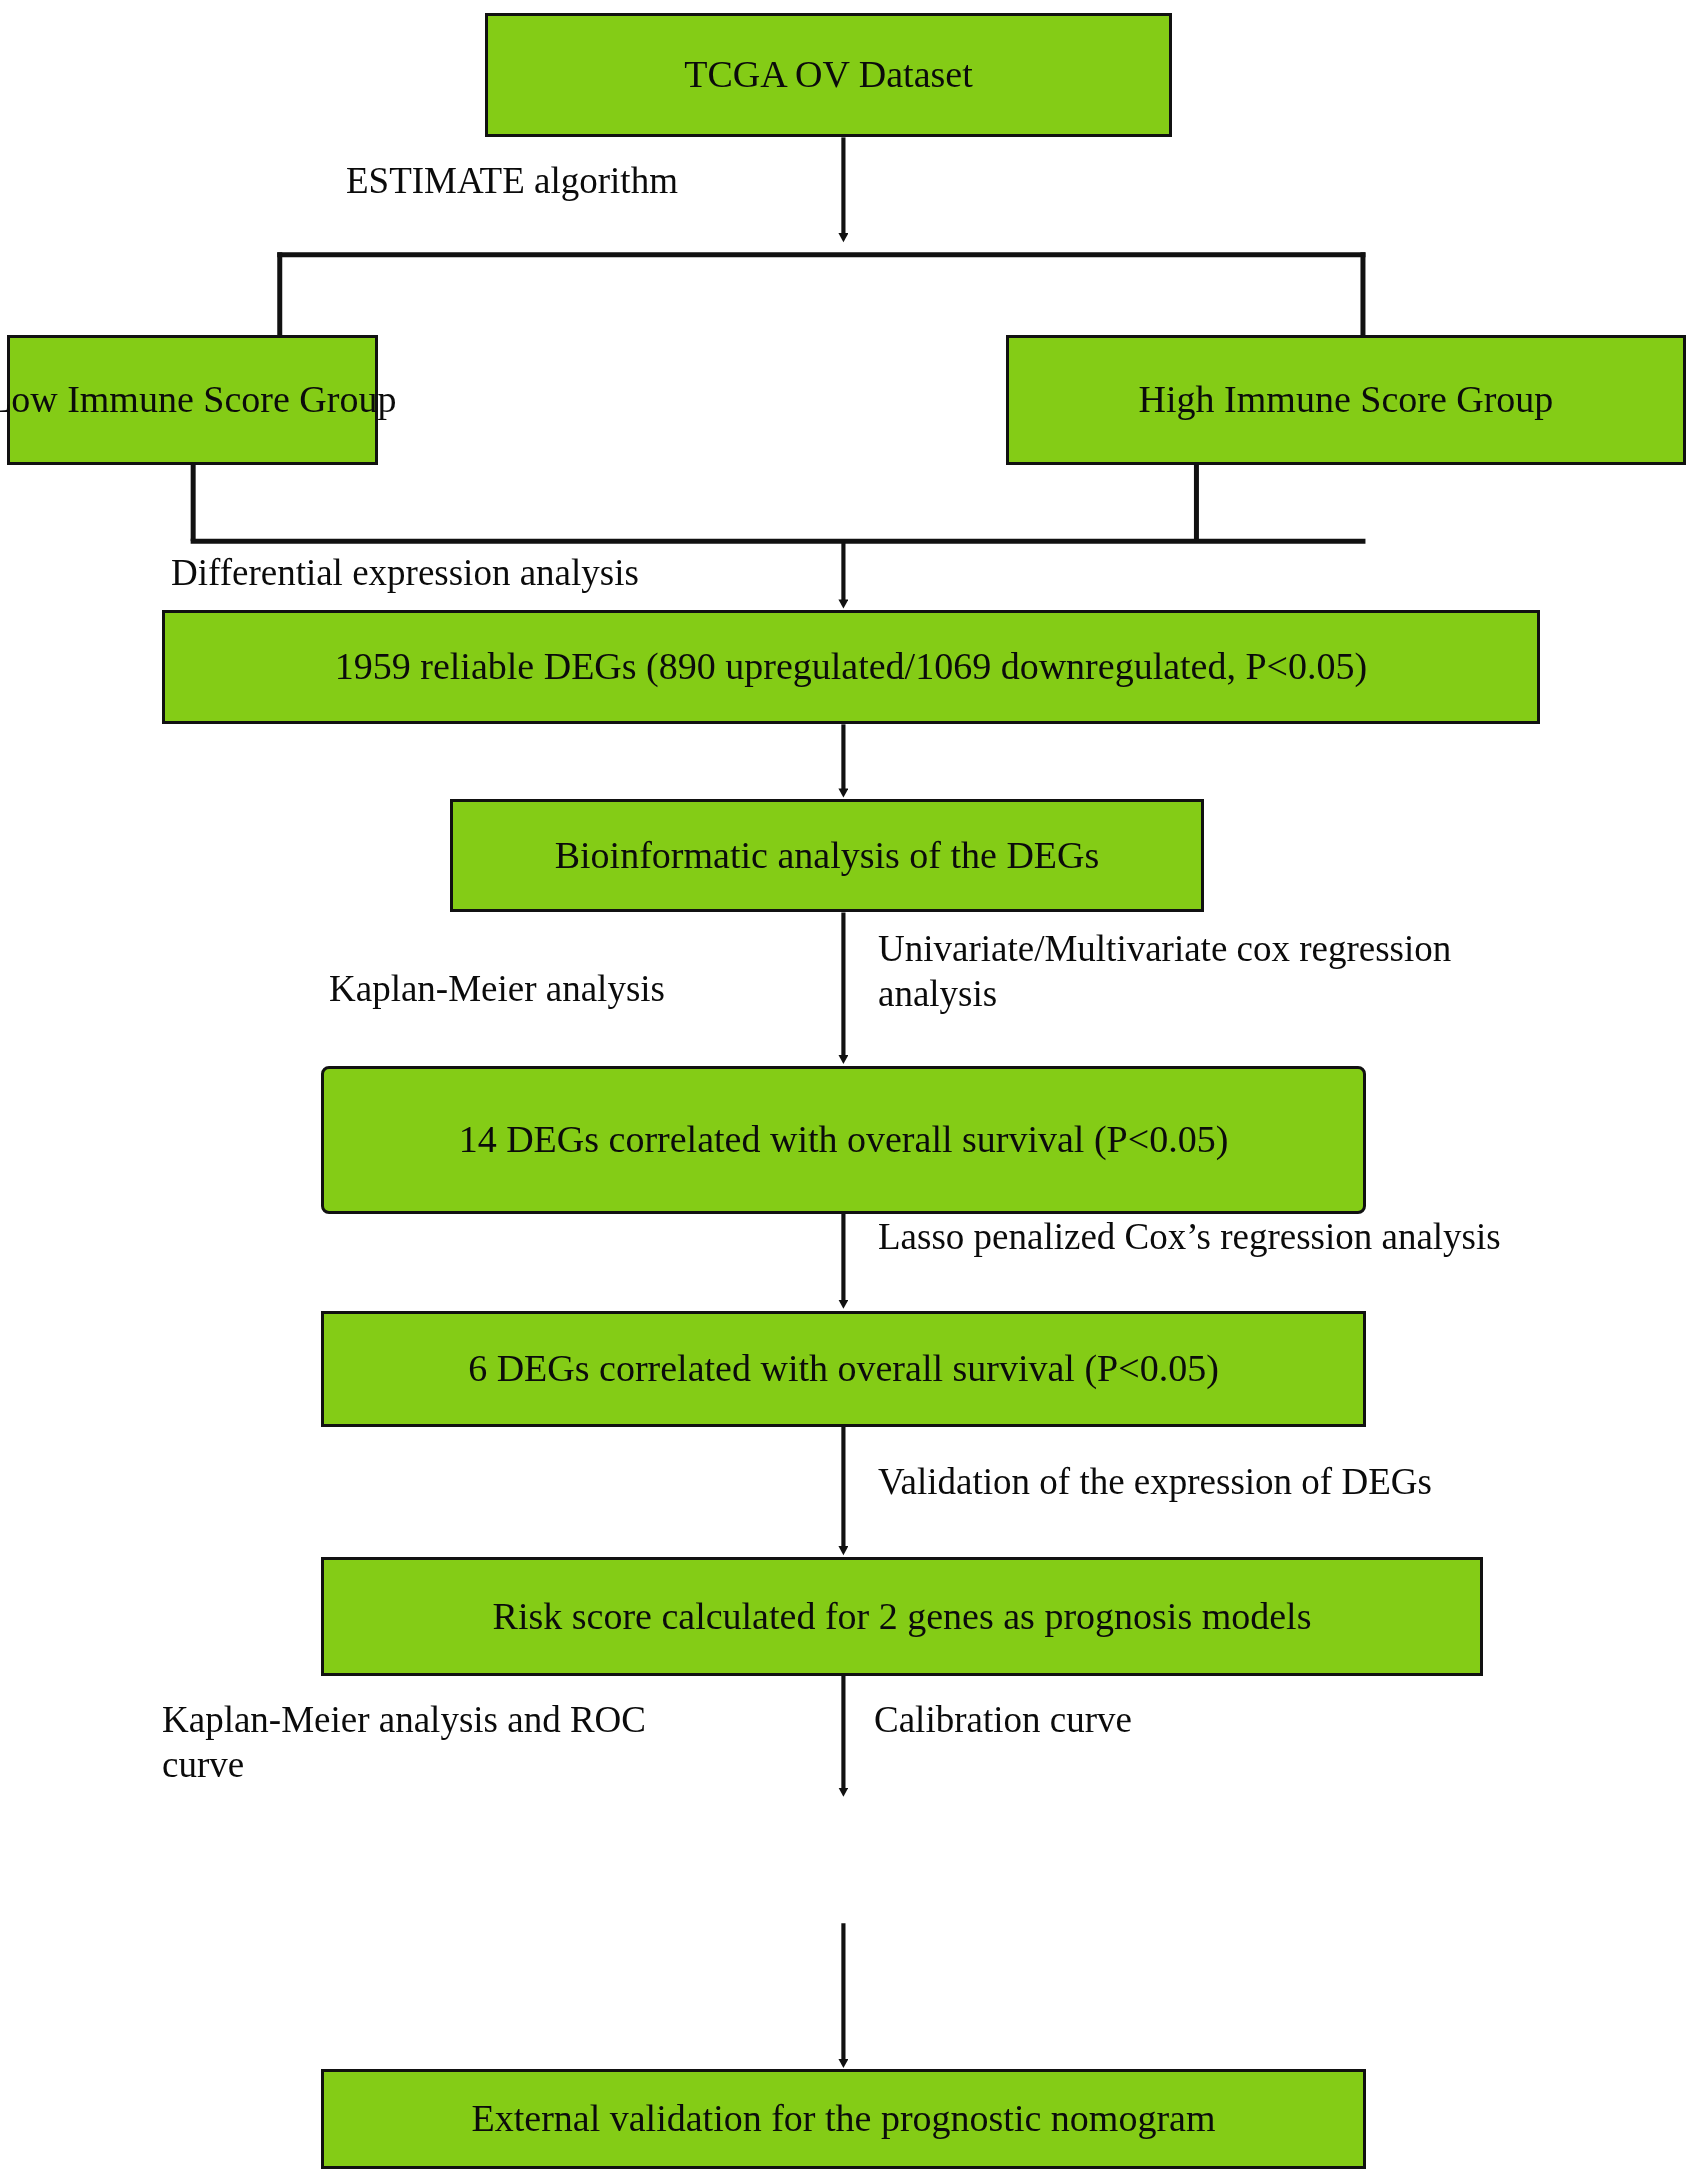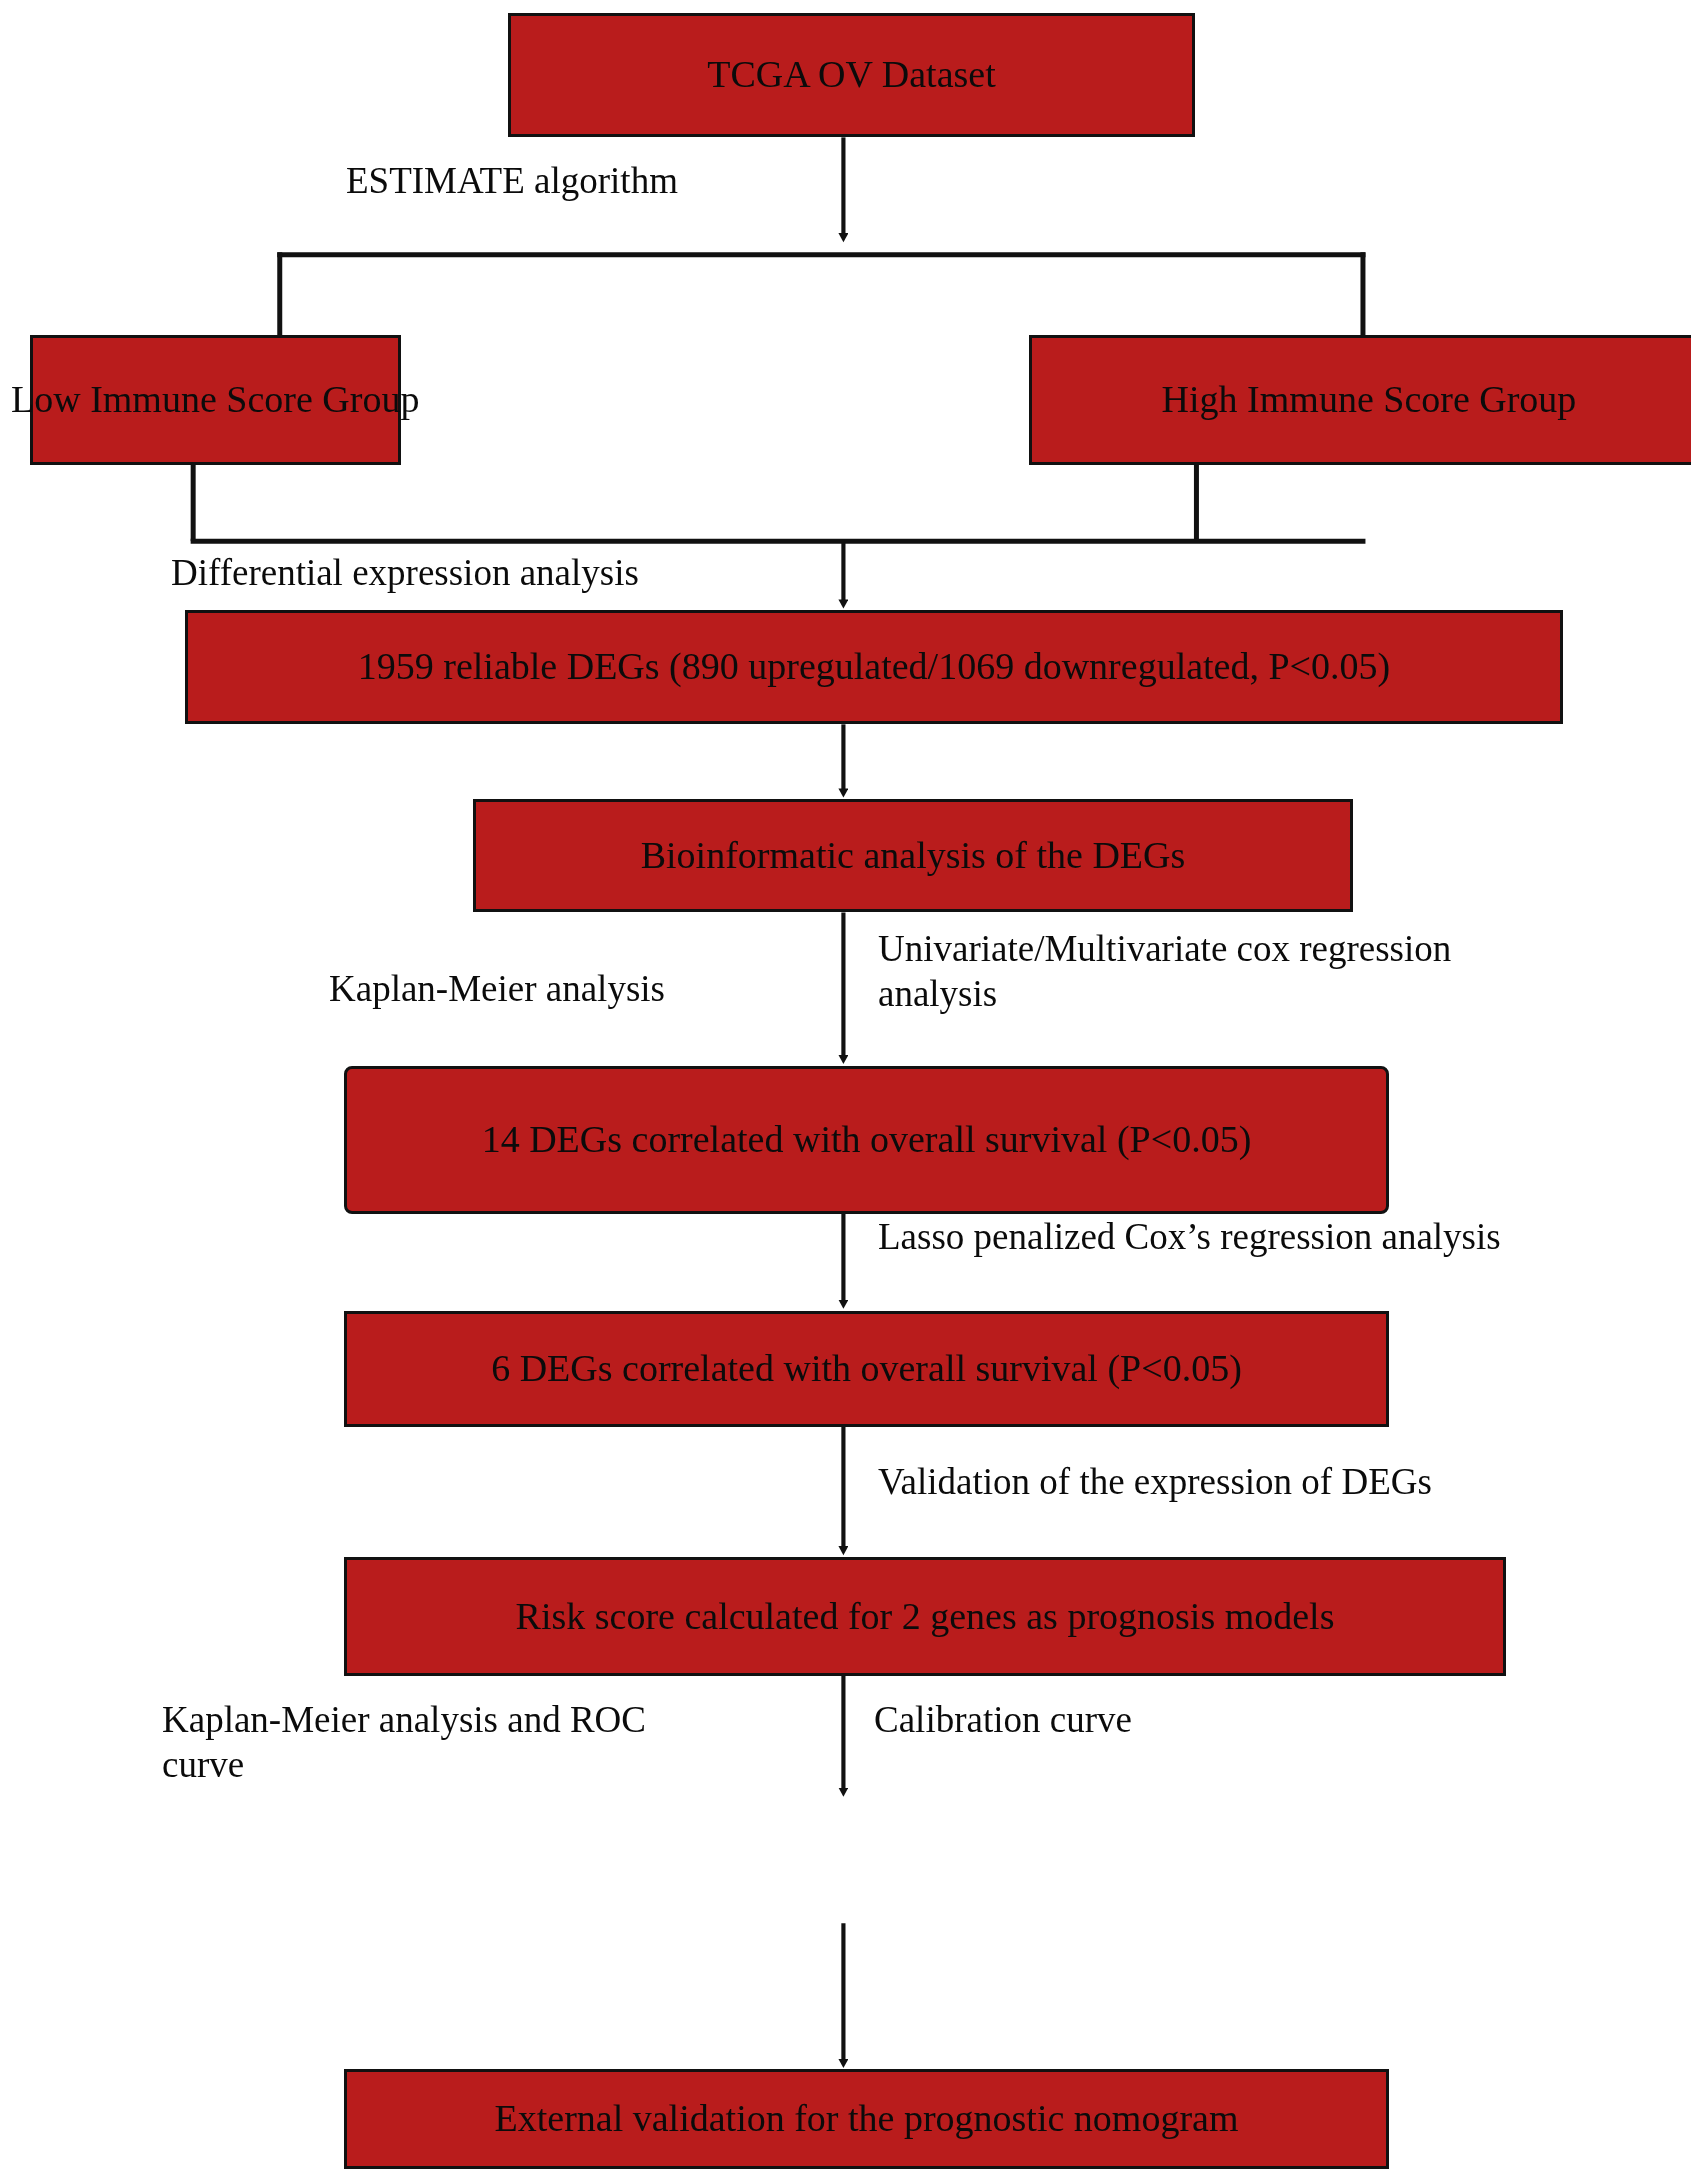--- a/index.html
+++ b/index.html
@@ -22,26 +22,25 @@
     top: 0;
     left: 0;
     width: 1691px;
     height: 2183px;
     display: block;
   }
   .node-box {
     position: absolute;
     box-sizing: border-box;
     border: 3.3px solid #111111;
-    background: #b91c1c;
+    background: #84cc16;
     display: flex;
     align-items: center;
     justify-content: center;
     text-align: center;
-    margin-left: 23px;
   }
   .node-label {
     font-family: "Liberation Serif", "DejaVu Serif", serif;
     font-size: 38px;
     line-height: 1.15;
     color: #0b0b0b;
     padding: 0 15px;
     white-space: nowrap;
   }
   .edge-label {
@@ -99,21 +98,21 @@
   </div>
 
   <div class="node-box" style="left:1006px; top:335px; width:680px; height:130px;">
     <span class="node-label">High Immune Score Group</span>
   </div>
 
   <div class="node-box" style="left:162px; top:610px; width:1378px; height:114px;text-align:center;">
     <span class="node-label">1959 reliable DEGs (890 upregulated/1069 downregulated, P&lt;0.05)</span>
   </div>
 
-  <div class="node-box" style="left:450px; top:799px; width:880px; height:113px;">
+  <div class="node-box" style="left:450px; top:799px; width:754px; height:113px;">
     <span class="node-label">Bioinformatic analysis of the DEGs</span>
   </div>
 
   <div class="node-box" style="left:321px; top:1066px; width:1045px; height:148px;border-radius:8px;">
     <span class="node-label">14 DEGs correlated with overall survival (P&lt;0.05)</span>
   </div>
 
   <div class="node-box" style="left:321px; top:1311px; width:1045px; height:116px;">
     <span class="node-label">6 DEGs correlated with overall survival (P&lt;0.05)</span>
   </div>

